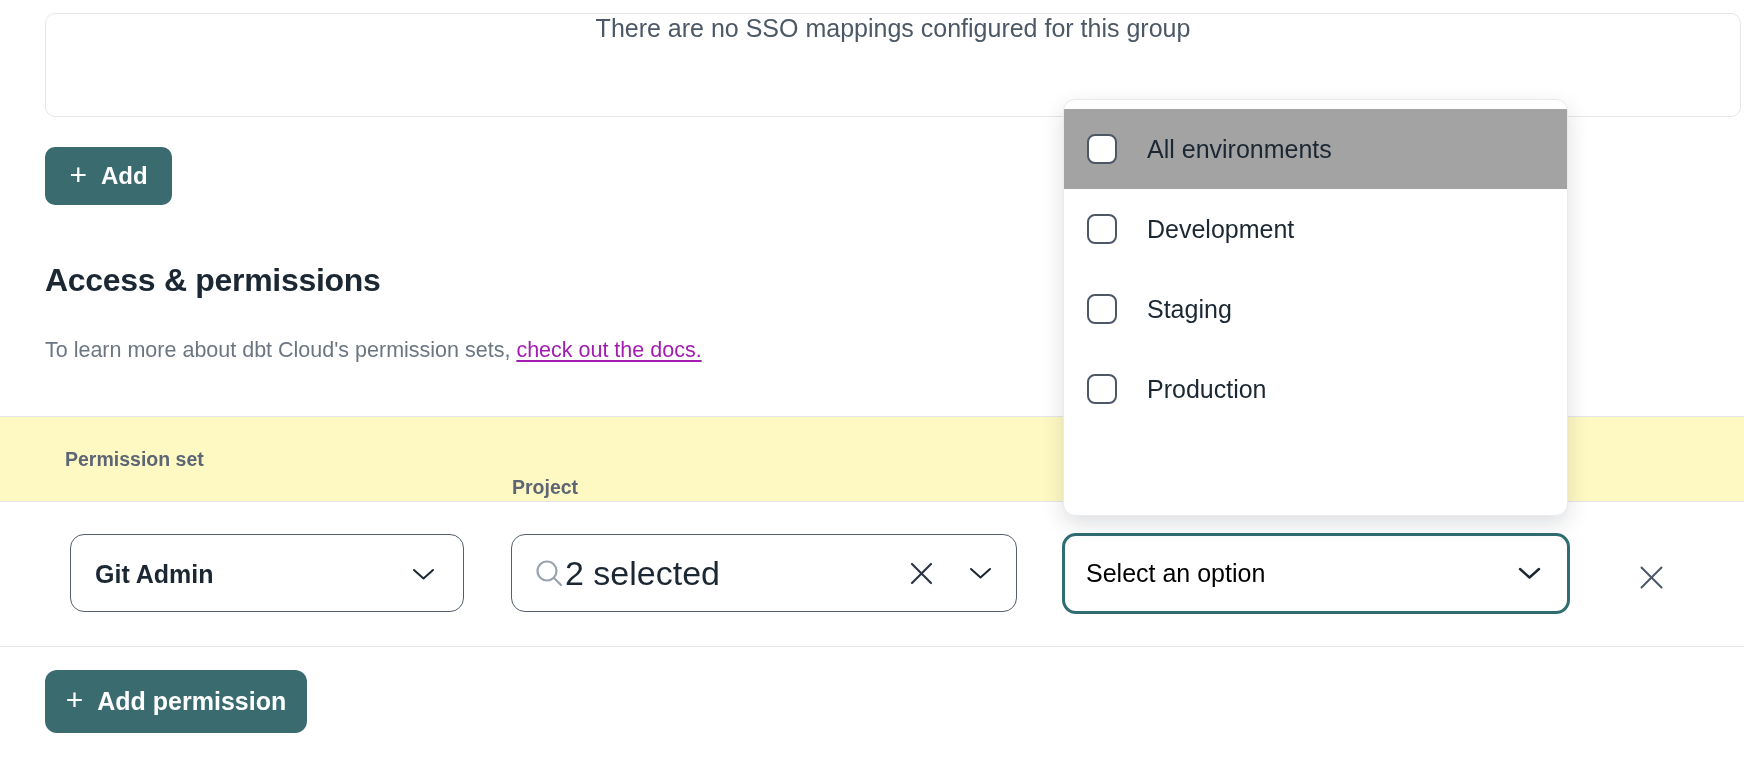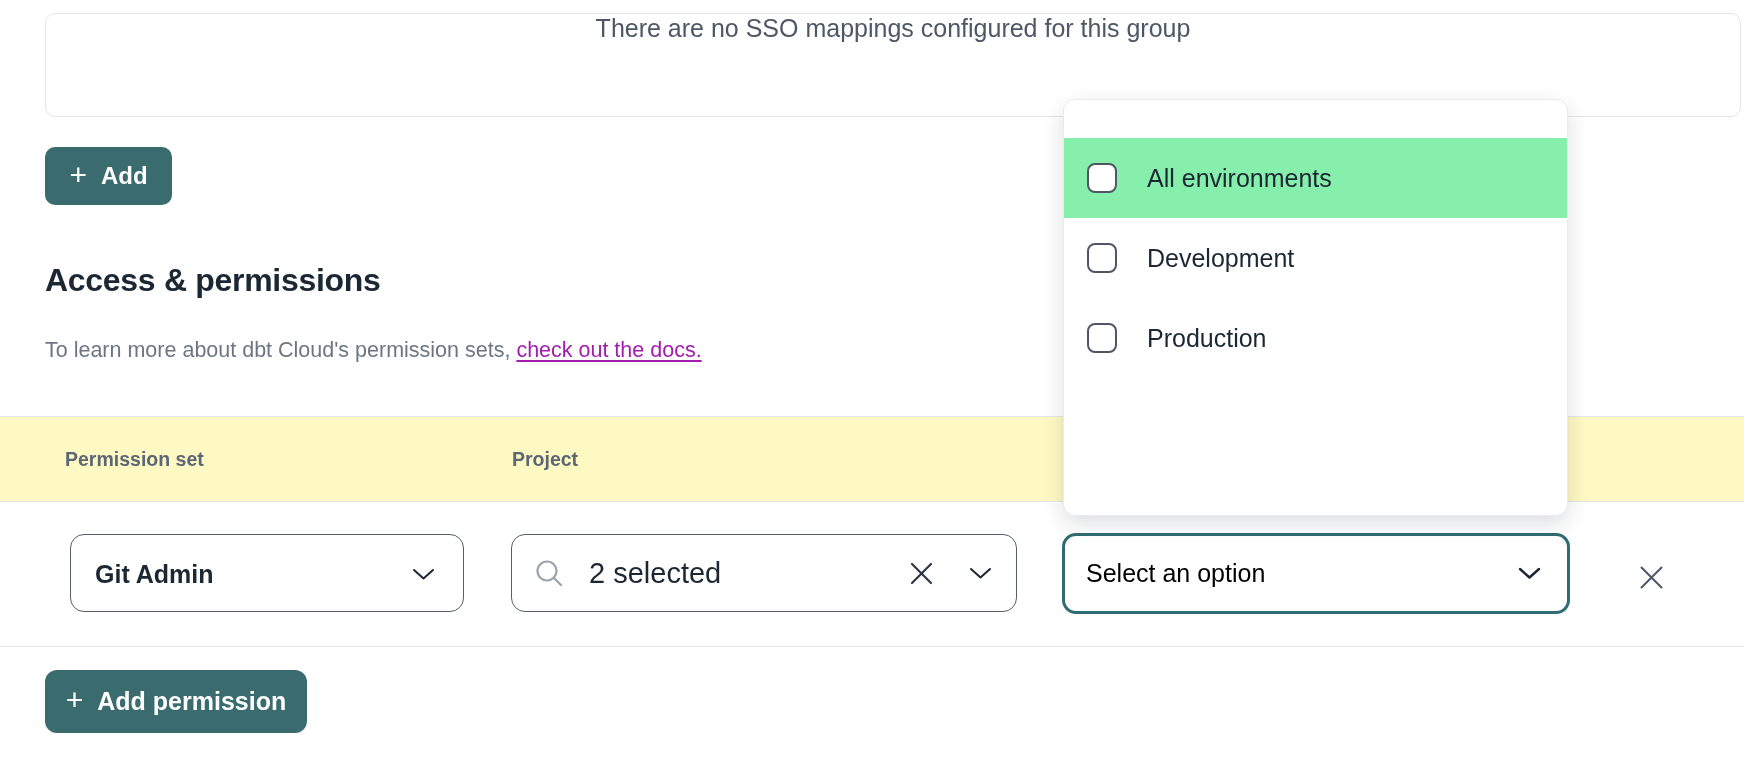--- a/index.html
+++ b/index.html
@@ -34,33 +34,33 @@
   .section-desc { left: 45px; top: 338px; font-size: 21.5px; color: #6C7683; }
   .section-desc a { color: #a21caf; text-decoration: underline; text-underline-offset: 3px; cursor: pointer; }
 
   
   .thead {
     left: 0; top: 416px; width: 1744px; height: 86px;
     background: #fef9c3; border-top: 1px solid #E4E6EA; border-bottom: 1px solid #E4E6EA;
   }
   .th { position: absolute; top: 50%; transform: translateY(-50%); font-size: 19.5px; font-weight: 700; color: #5C6675; }
   .th-permission { left: 65px; }
-  .th-project { left: 512px; }
+  .th-project { left: 512px; margin-top: 28px; }
   .trow { left: 0; top: 502px; width: 1744px; height: 145px; border-bottom: 1px solid #E4E6EA; background: #ffffff; }
 
   
   .select {
     position: absolute; top: 32px; height: 78px;
     border: 1.5px solid #545E6C; border-radius: 14px; background: #ffffff;
     display: flex; align-items: center; cursor: pointer;
   }
   .select-permission { left: 70px; width: 394px; padding: 2px 28px 0 24px; }
   .select-permission .value { font-size: 25px; font-weight: 700; color: #1B2733; flex: 1; }
   .select-project { left: 511px; width: 506px; padding: 0 24px 0 22px; }
-  .select-project .value { font-size: 29px; color: #1B2733; flex: 1; margin-left: 24px; }
+  .select-project .value { font-size: 34px; color: #1B2733; flex: 1; }
   .select-environment {
     left: 1062px; width: 508px; top: 31px; height: 81px;
     border: 3px solid #2F6D72; padding: 0 26px 0 21px;
   }
   .select-environment .value { font-size: 25px; color: #000000; flex: 1; }
   .chev { color: #1B2733; display: flex; align-items: center; }
   .icon-gap { margin-right: 34px; color: #2A3442; display: flex; align-items: center; }
   .search-ic { color: #9AA3AE; display: flex; align-items: center; }
   .row-x {
     position: absolute; left: 1634px; top: 58px; width: 34px; height: 34px;
@@ -70,21 +70,21 @@
   
   .panel {
     left: 1063px; top: 99px; width: 505px; height: 417px;
     background: #ffffff; border: 1px solid #E8EAEE; border-radius: 12px;
     box-shadow: 0 8px 22px rgba(20,30,40,0.14);
     padding: 9px 0; z-index: 10; overflow: hidden;
   }
   .option {
     height: 80px; display: flex; align-items: center; padding-left: 23px; cursor: pointer;
   }
-  .option.highlighted { background: #86efac; margin-top: 29px; }
+  .option.highlighted { background: #a3a3a3; }
   .checkbox {
     width: 30px; height: 30px; border: 2px solid #4D5765; border-radius: 8px; background: #ffffff; flex: none;
   }
   .option .label { margin-left: 30px; font-size: 25px; color: #1B2733; }
 </style>
 </head>
 <body>
 
 <div class="abs sso-box">
   <span class="msg">There are no SSO mappings configured for this group</span>
@@ -157,20 +157,24 @@
   <div class="option highlighted">
     <span class="checkbox"></span>
     <span class="label">All environments</span>
   </div>
   <div class="option">
     <span class="checkbox"></span>
     <span class="label">Development</span>
   </div>
   <div class="option">
     <span class="checkbox"></span>
+    <span class="label">Staging</span>
+  </div>
+  <div class="option">
+    <span class="checkbox"></span>
     <span class="label">Production</span>
   </div>
 </div>
 
 <button class="abs teal-btn btn-add-permission">
   <span class="plus">+</span>
   <span>Add permission</span>
 </button>
 
 </body></html>

